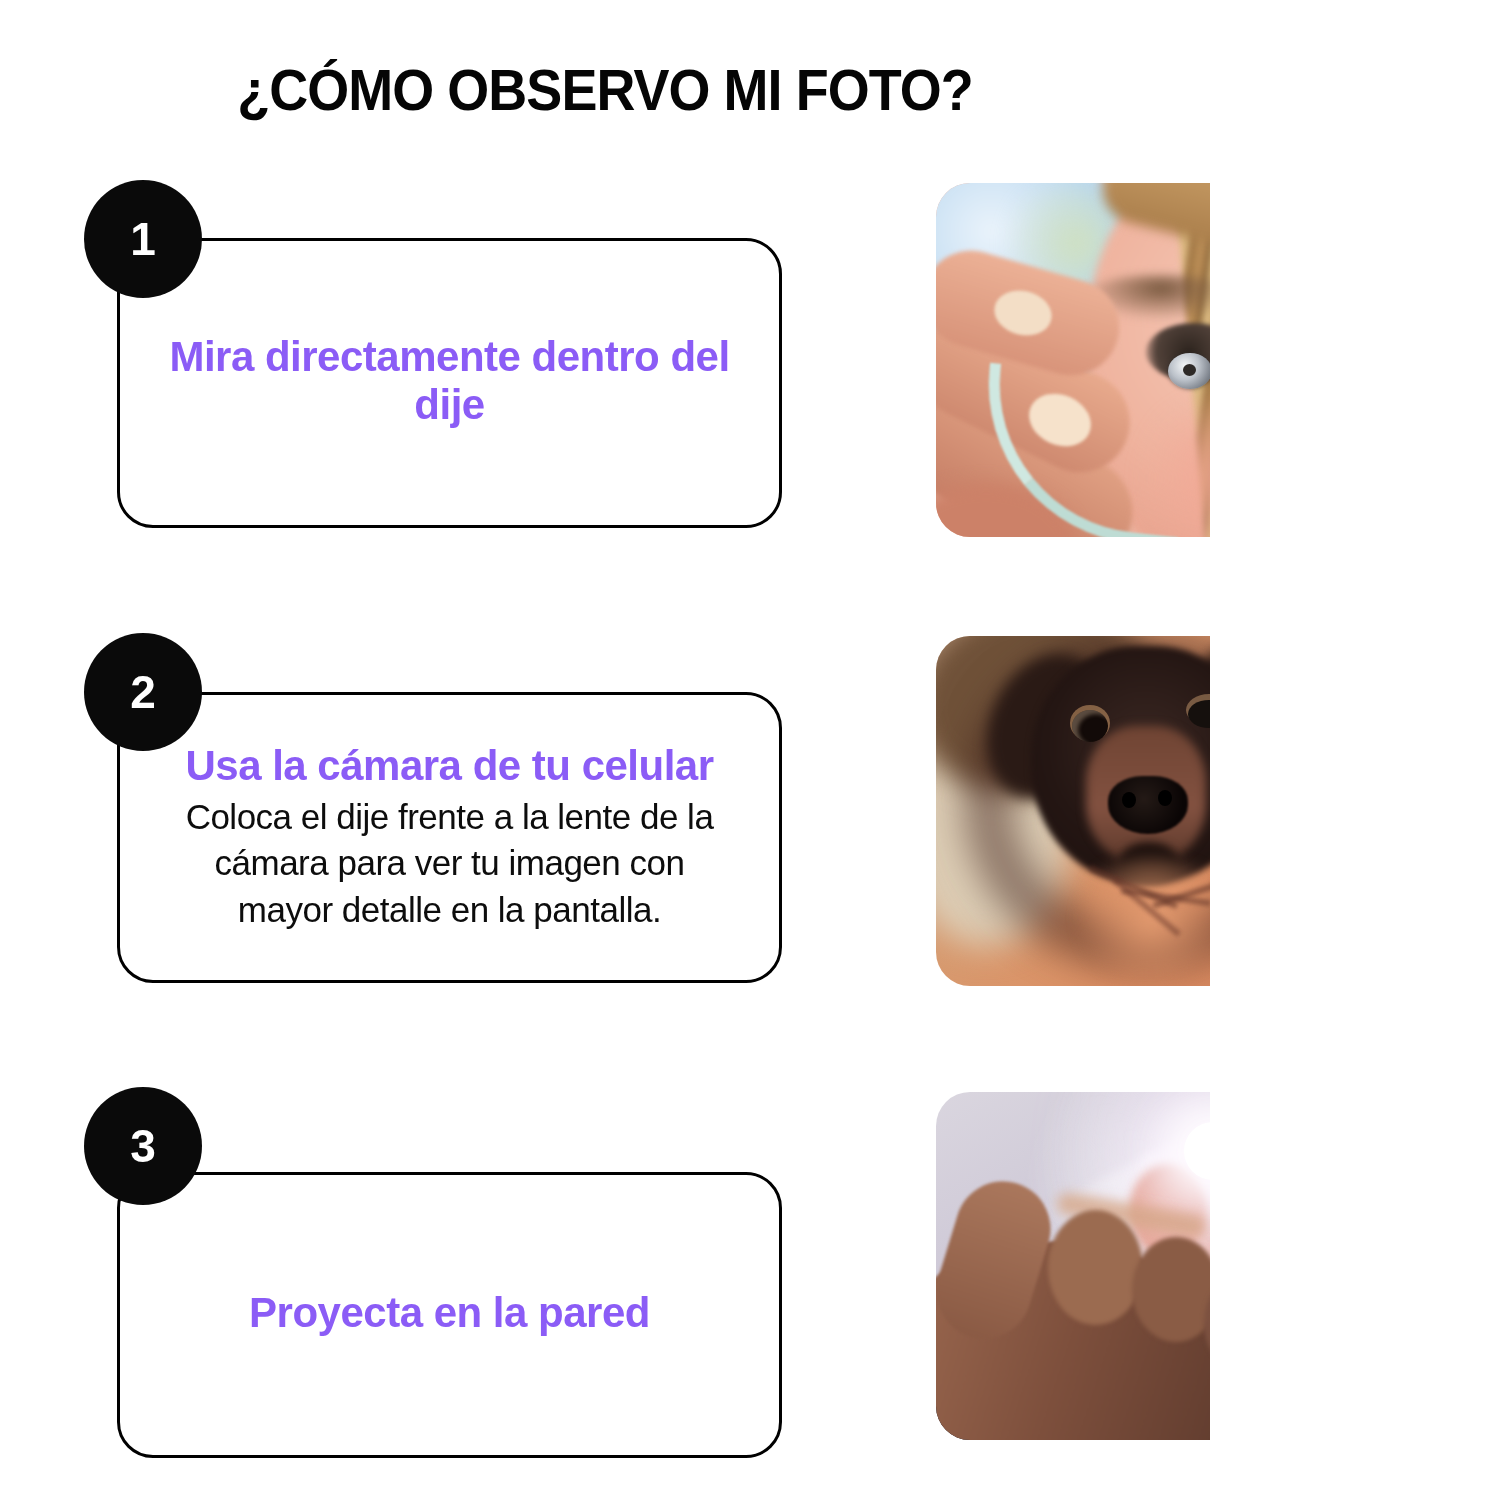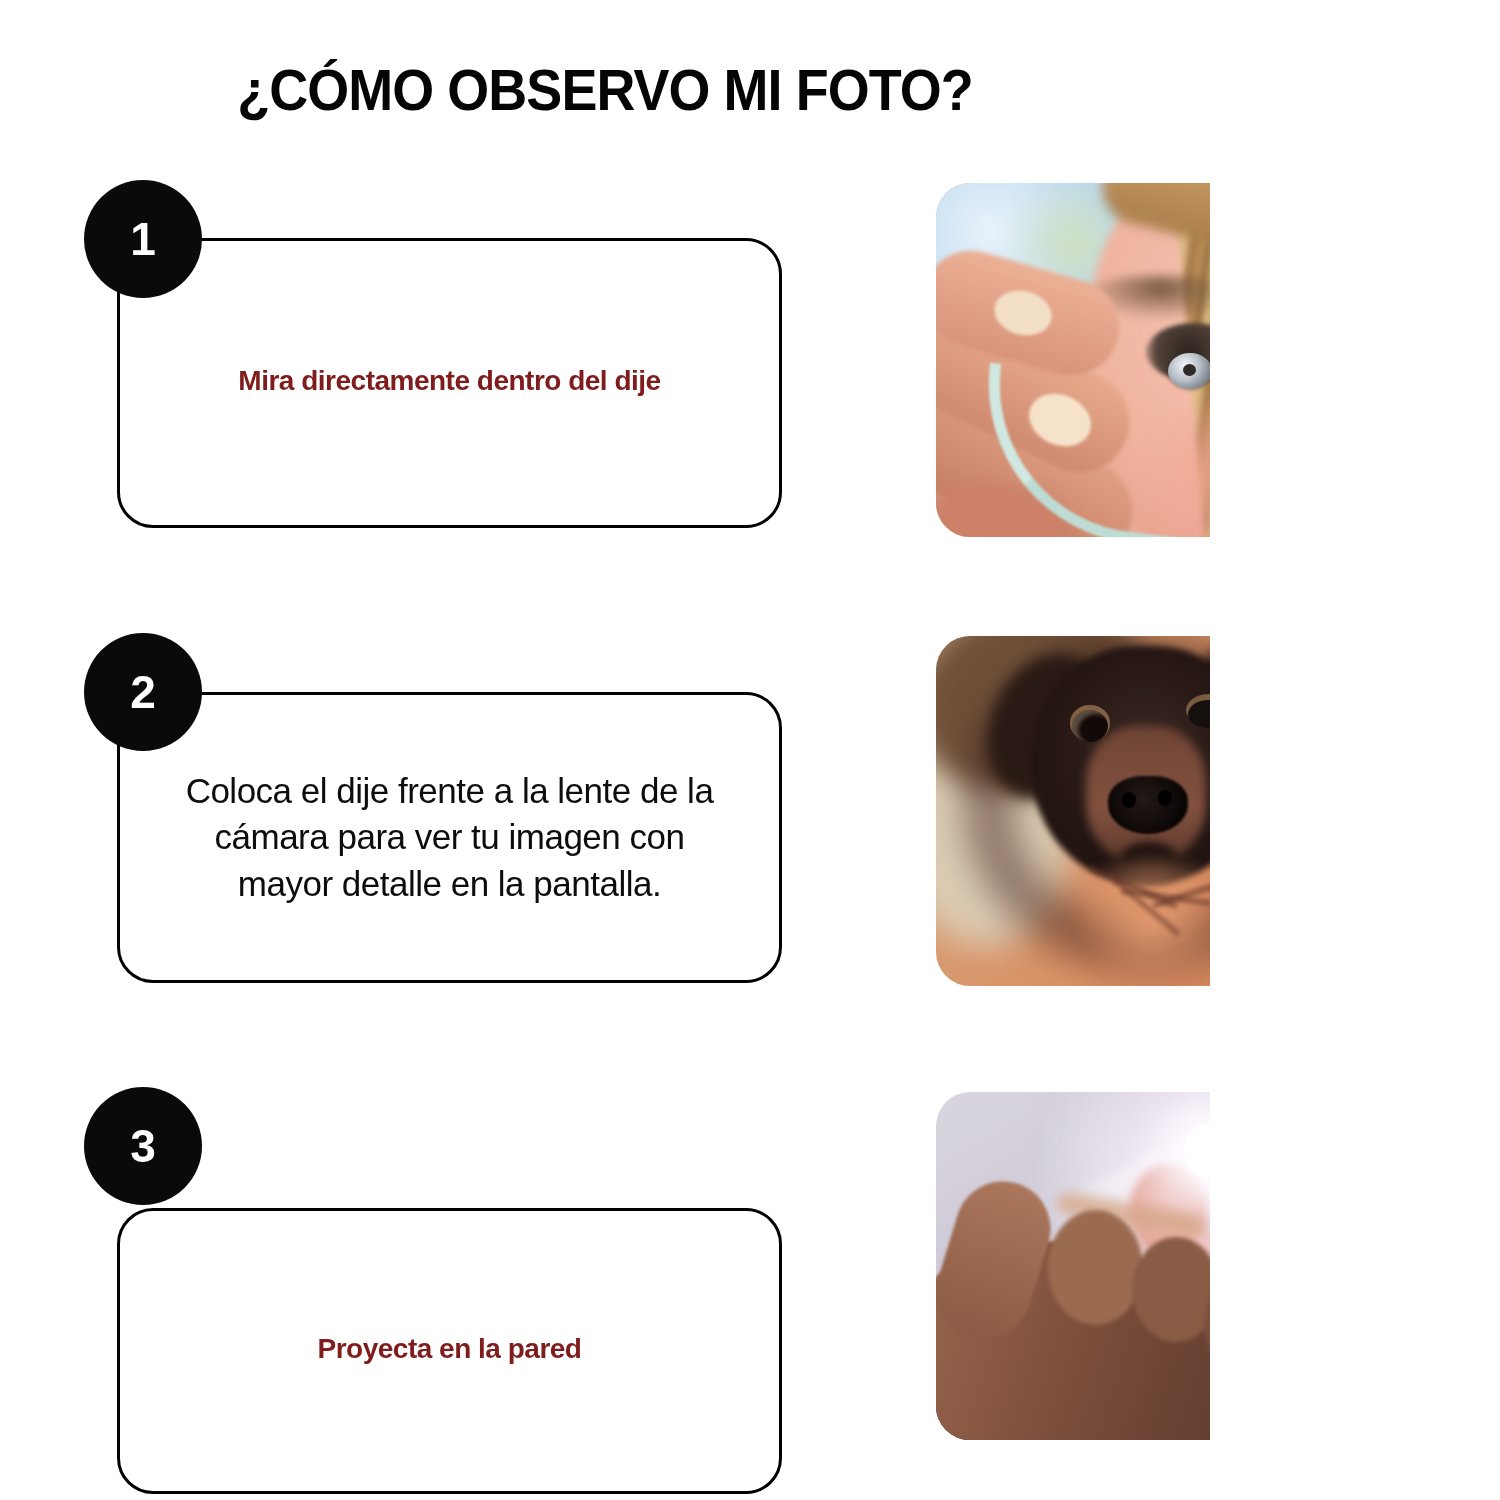--- a/index.html
+++ b/index.html
@@ -15,22 +15,22 @@
   .badge{position:absolute;left:84px;width:118px;height:118px;border-radius:50%;
     background:#0a0a0a;color:#fff;display:flex;align-items:center;justify-content:center;
     font-size:46px;font-weight:bold;z-index:3;}
   .b1{top:180px}.b2{top:633px}.b3{top:1087px}
 
   
   .card{position:absolute;left:117px;width:665px;box-sizing:border-box;
     border:3.5px solid #000;border-radius:36px;background:#fff;z-index:2;
     display:flex;flex-direction:column;justify-content:center;align-items:center;
     text-align:center;padding:10px 12px;}
-  .c1{top:238px;height:290px}.c2{top:692px;height:291px}.c3{top:1208px;height:286px}
-  .card h2{margin:0 0 4px 0;font-size:28px;font-weight:bold;letter-spacing:-0.5px;color:#7f1d1d;}
+  .c1{top:238px;height:290px}.c2{top:692px;height:291px}.c3{top:1172px;height:286px}
+  .card h2{margin:0 0 4px 0;font-size:42px;font-weight:bold;letter-spacing:-0.5px;color:#8b5cf6;}
   .card p{margin:0;font-size:35px;line-height:1.32;letter-spacing:-0.5px;color:#0d0d0d;white-space:pre-line;}
 
   
   .photo{position:absolute;left:936px;width:416px;border-radius:34px;overflow:hidden;z-index:1;}
   .ph1{top:183px;height:354px;background:#ecb4a1;}
   .ph2{top:636px;height:350px;background:linear-gradient(120deg,#caa88d 0%,#d79a6f 30%,#dd8f63 62%,#d2825c 100%);}
   .ph3{top:1092px;height:348px;background:linear-gradient(150deg,#dad6df 0%,#cac4d4 45%,#b3abc2 100%);}
   .photo div{position:absolute;}
 
   
@@ -167,20 +167,21 @@
     <div class="p1-palm"></div>
     <div class="p1-cord"></div>
     <div class="p1-pendant"></div>
     <div class="p1-pendant-hole"></div>
   </div>
 
   <div class="badge b2">
     <span>2</span>
   </div>
   <div class="card c2">
+    <h2>Usa la cámara de tu celular</h2>
     <p>Coloca el dije frente a la lente de la
 cámara para ver tu imagen con
 mayor detalle en la pantalla.</p>
   </div>
   <div class="photo ph2">
     <div class="p2-leftlight"></div>
     <div class="p2-topleft"></div>
     <div class="p2-right"></div>
     <div class="p2-ring"></div>
     <div class="p2-ear-l"></div>

